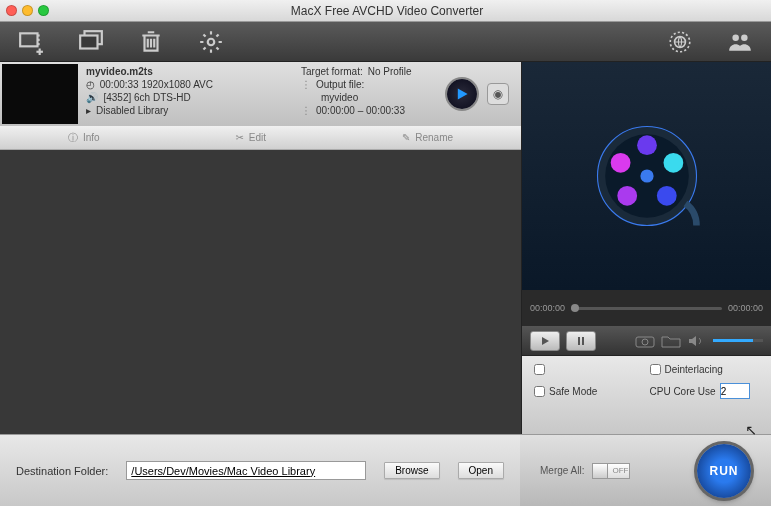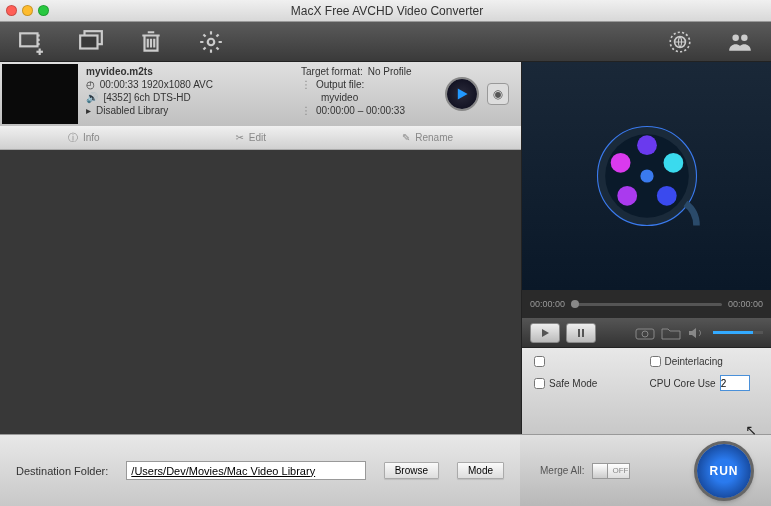--- a/index.html
+++ b/index.html
@@ -43,21 +43,21 @@
 
 .btm-left { height:72px; background:linear-gradient(#e8e8e8,#c8c8c8); display:flex; align-items:center; padding:0 16px; gap:18px; font-size:11px; color:#333; position:absolute; bottom:0; left:0; width:520px; border-top:1px solid #999;}
 .btm-left input[type=text]{ flex:1; font-size:11px; padding:0 4px; border:1px solid #999; background:#fff; height:19px;text-decoration:underline;}
 .minbtn { font-size:10px; padding:2px 10px; background:linear-gradient(#fafafa,#ddd); border:1px solid #aaa; border-radius:1px; box-shadow:0 1px 1px rgba(0,0,0,.1);}
 
 
 .preview { height:228px; background:linear-gradient(#1a2838,#0a1828); display:flex; align-items:center; justify-content:center; }
 .reel { width:110px; height:110px; position:relative; }
 
 
-.timerow{height:28px;background:#2a2a2a;display:flex;align-items:center;padding:4px 8px;font-size:9px;color:#999;gap:6px;}
+.timerow{height:36px;background:#2a2a2a;display:flex;align-items:center;padding:4px 8px;font-size:9px;color:#999;gap:6px;}
 .timerow .track{flex:1;height:3px;background:#555;border-radius:2px;position:relative}
 .timerow .knob{width:8px;height:8px;background:#888;border-radius:50%;position:absolute;left:0;top:-3px}
 .ctlrow{height:30px;background:linear-gradient(#555,#333);display:flex;align-items:center;padding:0 8px;gap:6px;border-bottom:1px solid #222;}
 .pbtn{width:30px;height:20px;background:linear-gradient(#eee,#bbb);border:1px solid #888;border-radius:3px;display:flex;align-items:center;justify-content:center}
 .pbtn svg{width:10px;height:10px;fill:#555}
 .mini{width:20px;height:14px;fill:#888}
 .vol{width:50px;height:3px;background:#555;position:relative}
 .vol .fill{width:80%;height:100%;background:#3af}
 
 
@@ -266,21 +266,21 @@
           </div>
       </div>
     </div>
   </div>
 </div>
 
 <div class="btm-left">
   <span>Destination Folder:</span>
   <input type="text" value="/Users/Dev/Movies/Mac Video Library" style="">
   <button class="minbtn">Browse</button>
-  <button class="minbtn">Mode</button>
+  <button class="minbtn">Open</button>
 </div>
 
 <div class="btm-right">
   <div class="merge">
     <span>Merge All:</span>
     <div class="toggle">OFF</div>
   </div>
   <div class="runbtn">RUN</div>
 </div>
 

